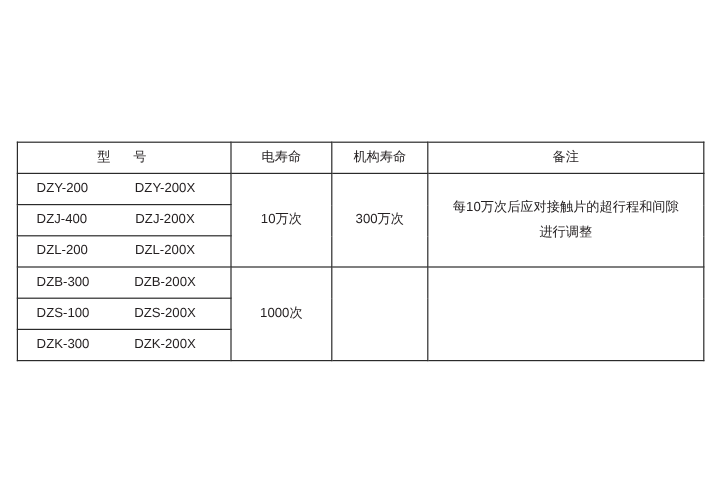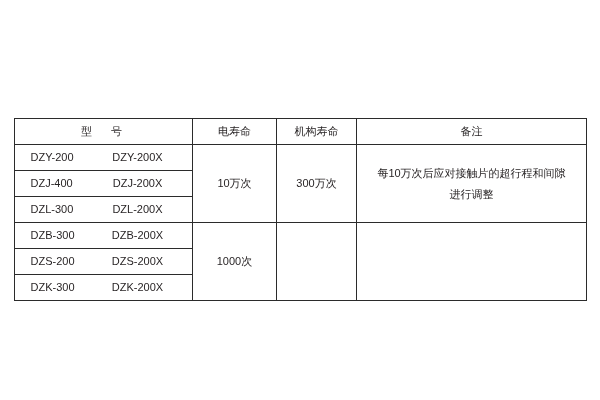--- a/index.html
+++ b/index.html
@@ -108,36 +108,36 @@
         </tr>
 
         <tr>
           <td class="model-cell">
             <span class="m1">DZJ-400</span><span class="m2">DZJ-200X</span>
           </td>
         </tr>
 
         <tr>
           <td class="model-cell">
-            <span class="m1">DZL-300</span><span class="m2">DZL-200X</span>
+            <span class="m1">DZL-200</span><span class="m2">DZL-200X</span>
           </td>
         </tr>
 
         <tr>
           <td class="model-cell">
             <span class="m1">DZB-300</span><span class="m2">DZB-200X</span>
           </td>
           <td rowspan="3">1000次</td>
           <td rowspan="3"></td>
           <td rowspan="3"></td>
         </tr>
 
         <tr>
           <td class="model-cell">
-            <span class="m1">DZS-200</span><span class="m2">DZS-200X</span>
+            <span class="m1">DZS-100</span><span class="m2">DZS-200X</span>
           </td>
         </tr>
 
         <tr>
           <td class="model-cell">
             <span class="m1">DZK-300</span><span class="m2">DZK-200X</span>
           </td>
         </tr>
       </tbody>
     </table>

